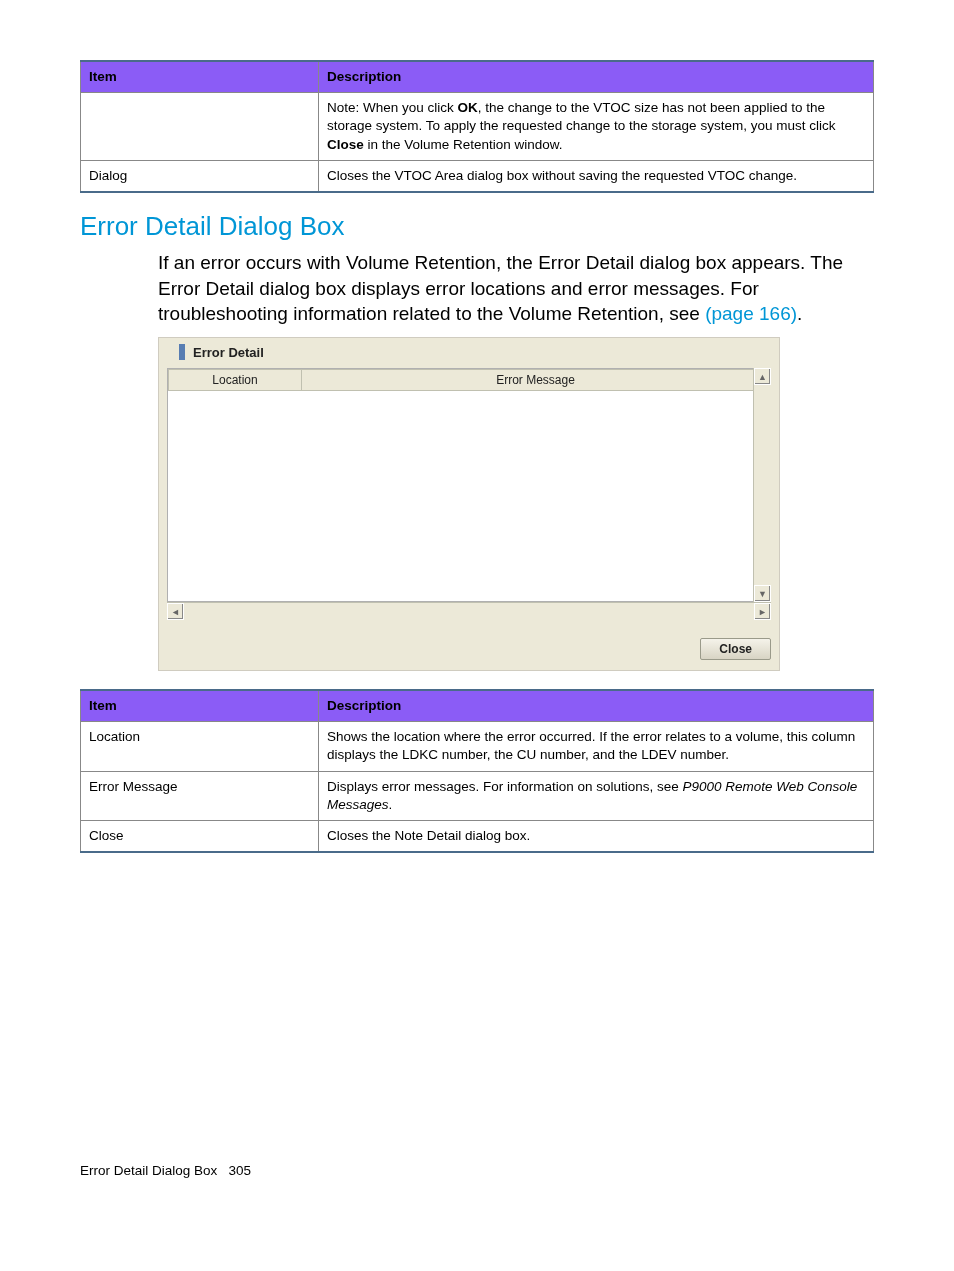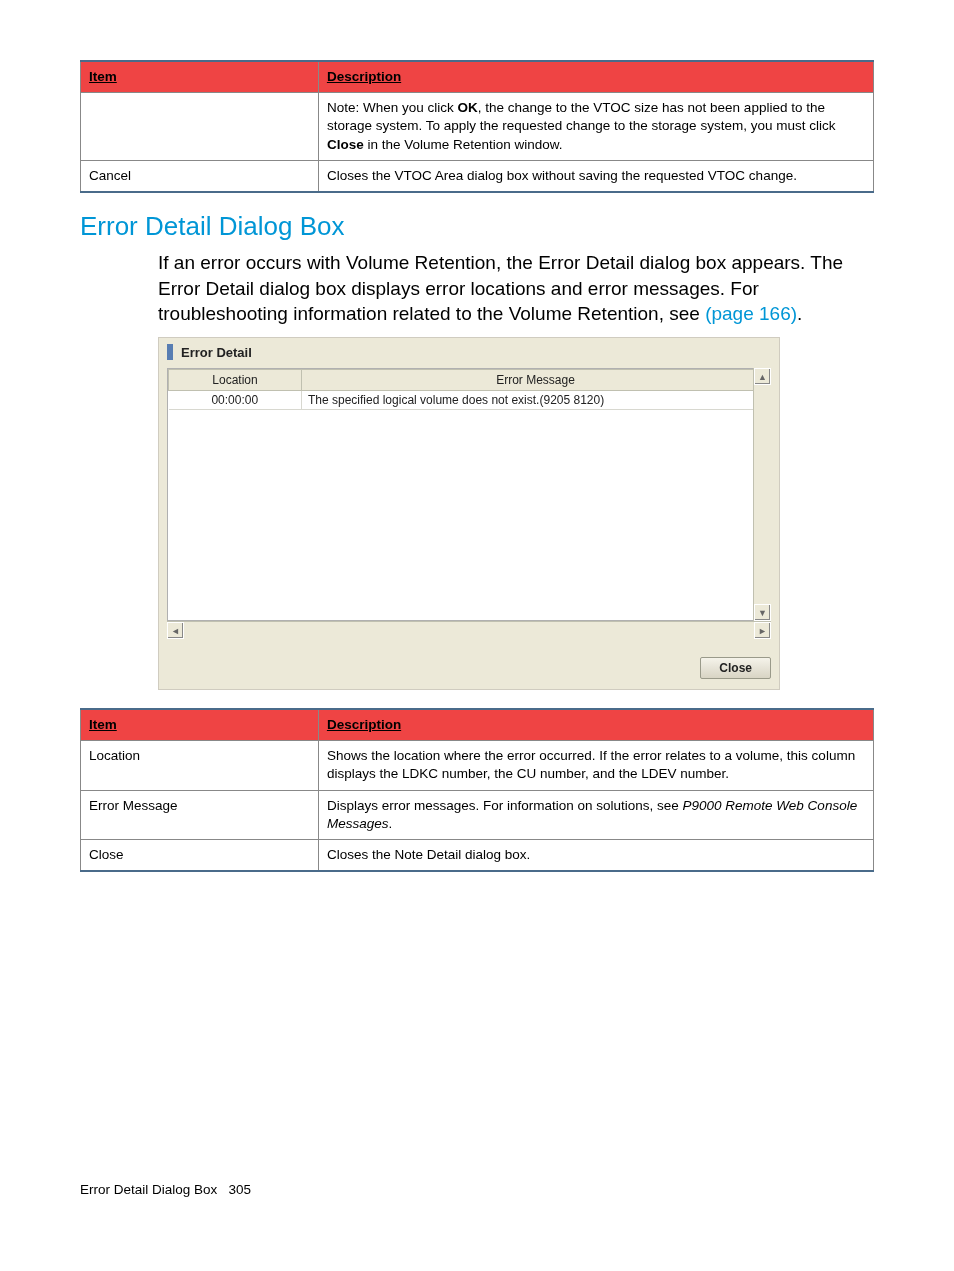--- a/index.html
+++ b/index.html
@@ -24,22 +24,21 @@
   table.doc-table th, table.doc-table td {
     border: 1px solid #888;
     padding: 6px 8px;
     text-align: left;
     vertical-align: top;
     font-size: 13.5px;
     line-height: 1.35;
   }
   table.doc-table th {
     font-weight: bold;
-    background: #ef4444;
-    text-decoration: underline;
+    background: #8b5cf6;
   }
   table.doc-table .col-item {
     width: 30%;
   }
   .heading1 {
     color: #0096d6;
     font-size: 26px;
     font-weight: normal;
     margin: 12px 0 8px 0;
   }
@@ -55,21 +54,21 @@
     margin: 6px 0 18px 78px;
     width: 620px;
     background: #ece9d8;
     border: 1px solid #d0ccc0;
     font-family: Tahoma, Arial, sans-serif;
     font-size: 12px;
   }
   .ss-titlebar {
     display: flex;
     align-items: center;
-    padding: 6px 8px 8px 8px;
+    padding: 6px 8px 8px 20px;
   }
   .ss-titlemark {
     width: 6px;
     height: 16px;
     background: #587db2;
     margin-right: 8px;
   }
   .ss-title {
     font-weight: bold;
     color: #222;
@@ -173,21 +172,21 @@
       <th class="col-item">Item</th>
       <th>Description</th>
     </tr>
     <tr>
       <td></td>
       <td>
         <span>Note: When you click </span><span class="b">OK</span><span>, the change to the VTOC size has not been applied to the storage system. To apply the requested change to the storage system, you must click </span><span class="b">Close</span><span> in the Volume Retention window.</span>
       </td>
     </tr>
     <tr>
-      <td>Cancel</td>
+      <td>Dialog</td>
       <td>Closes the VTOC Area dialog box without saving the requested VTOC change.</td>
     </tr>
   </tbody>
     </table>
 
   <div class="heading1">Error Detail Dialog Box</div>
 
   <p class="body-text">
     <span>If an error occurs with Volume Retention, the Error Detail dialog box appears. The Error Detail dialog box displays error locations and error messages. For troubleshooting information related to the Volume Retention, see </span><span class="link">(page 166)</span><span>.</span>
   </p>
@@ -198,24 +197,20 @@
       <div class="ss-title">Error Detail</div>
     </div>
     <div class="ss-body">
       <div class="ss-listarea">
         <div class="ss-grid-wrap">
           <table class="ss-grid">
             <tbody>
                 <tr>
               <th style="width:120px">Location</th>
               <th>Error Message</th>
-            </tr>
-            <tr>
-              <td class="loc">00:00:00</td>
-              <td>The specified logical volume does not exist.(9205 8120)</td>
             </tr>
           </tbody>
             </table>
           <div class="ss-blank"></div>
           <div class="ss-scroll-v">
             <div class="ss-arrow">▲</div>
             <div style="position:absolute;bottom:0;" class="ss-arrow">▼</div>
           </div>
         </div>
         <div class="ss-scroll-h">

